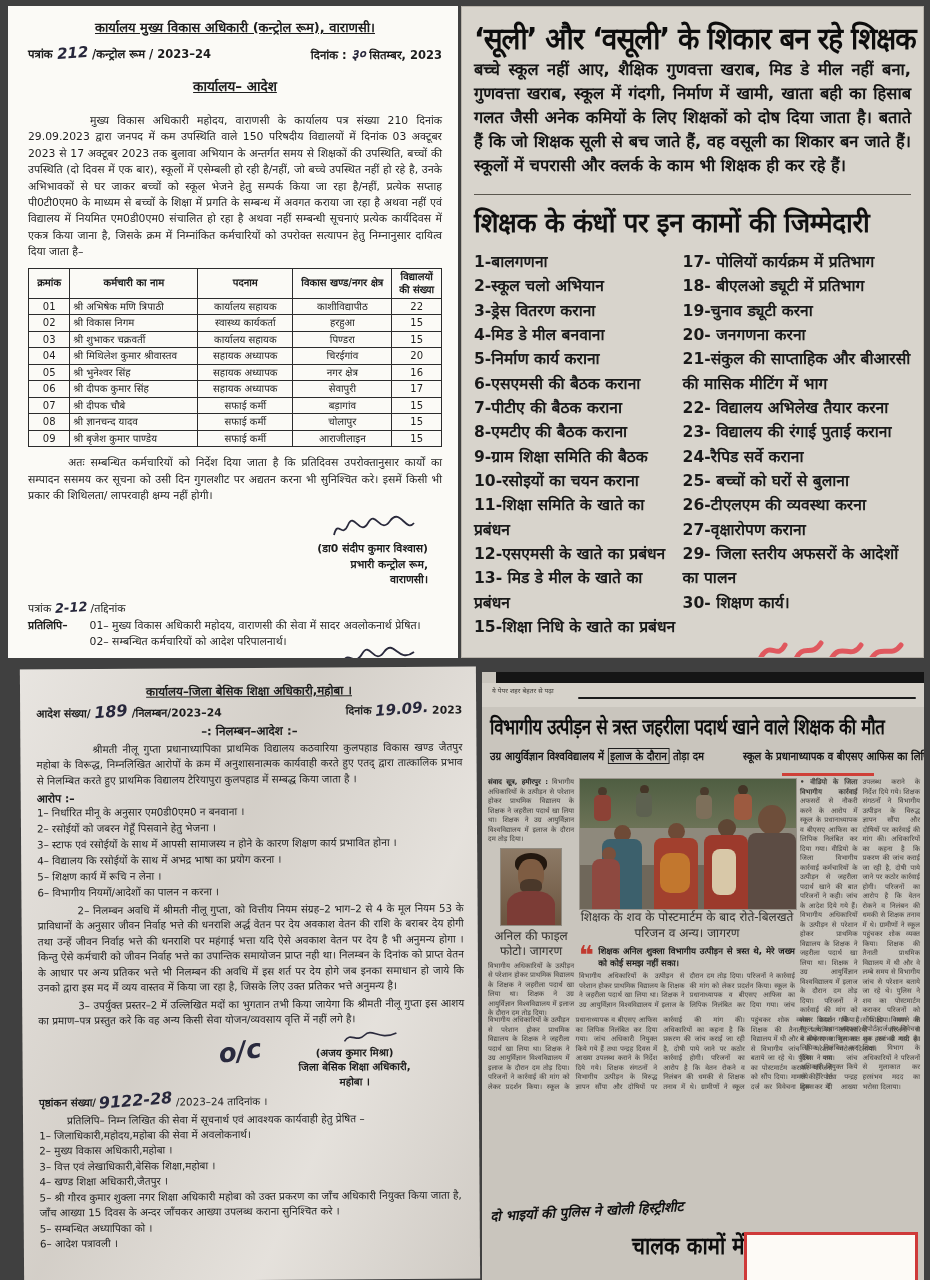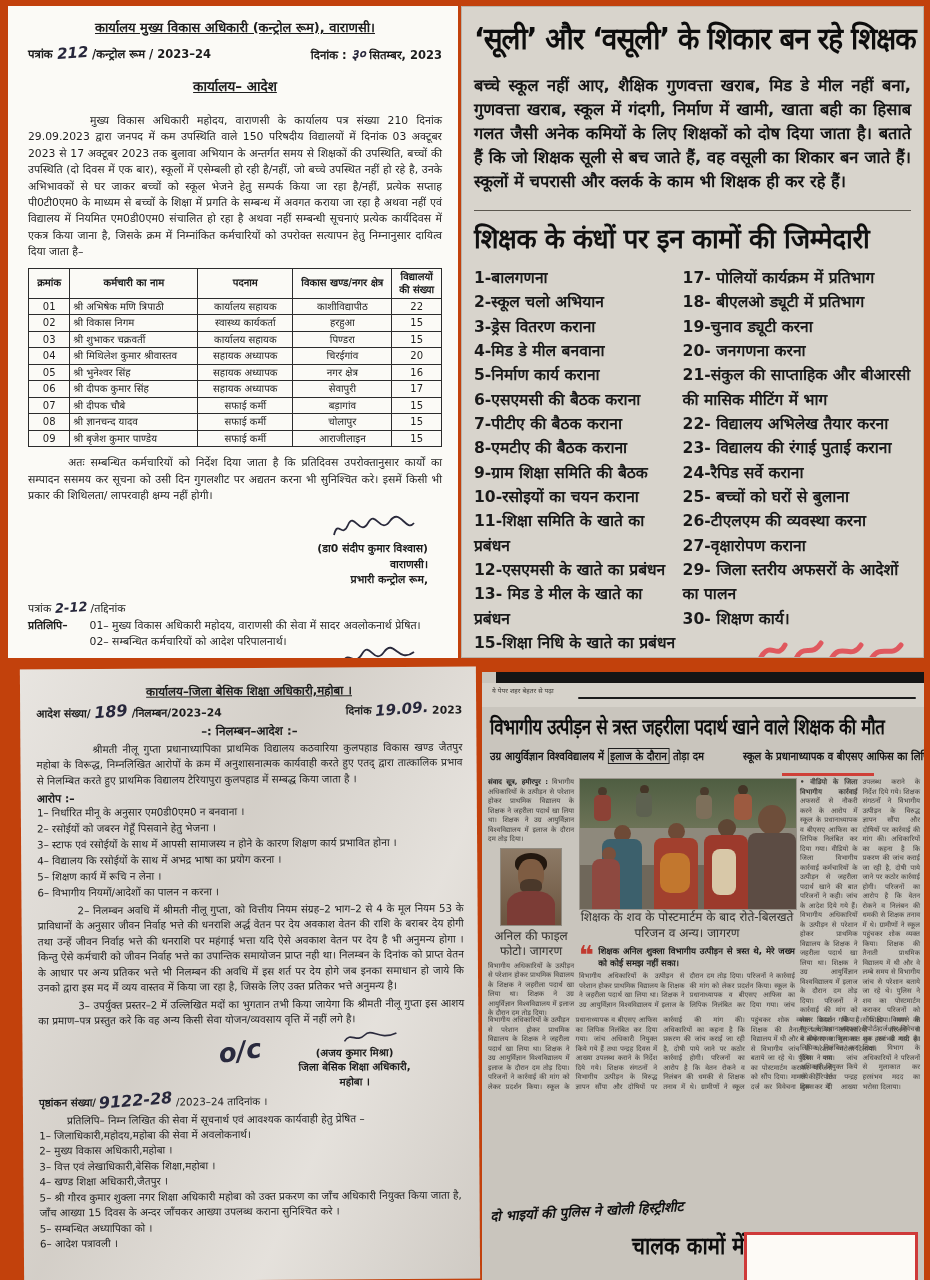--- a/index.html
+++ b/index.html
@@ -1,16 +1,16 @@
 <!DOCTYPE html>
 <html lang="hi"><head>
 <meta charset="utf-8">
 <style>
   html,body{margin:0;padding:0;background:#8a1f26;}
-  #frame{position:relative;width:930px;height:1280px;background:#c2410c;overflow:hidden;
+  #frame{position:relative;width:930px;height:1280px;background:#404040;overflow:hidden;
          font-family:"DejaVu Sans",sans-serif;color:#1d1d1d;}
   .panel{position:absolute;overflow:hidden;}
   
   #doc1{left:8px;top:6px;width:450px;height:652px;background:#fbfaf6;padding:12px 16px 0 20px;box-sizing:border-box;}
   #doc1 .title{text-align:center;font-weight:bold;font-size:13px;text-decoration:underline;}
   .refrow{display:flex;justify-content:space-between;font-size:11.5px;font-weight:bold;margin-top:8px;}
   .hw{display:inline-block;font-style:italic;font-weight:bold;color:#27273b;transform:rotate(-4deg);}
   #doc1 .order-head{text-align:center;font-weight:bold;font-size:13.5px;text-decoration:underline;margin-top:14px;}
   .bodytxt{font-size:10.8px;line-height:1.52;text-align:justify;margin-top:18px;}
   .indent{text-indent:62px;}
@@ -20,21 +20,21 @@
   #doc1 td{text-align:left;border-radius:8px;}
   #doc1 td:nth-child(1),#doc1 td:nth-child(5){text-align:center;}
   #doc1 td:nth-child(3),#doc1 td:nth-child(4){text-align:center;}
   #doc1 col.c1{width:10%}#doc1 col.c2{width:31%}#doc1 col.c3{width:23%}#doc1 col.c4{width:24%}#doc1 col.c5{width:12%}
   .signblock{margin-top:2px;text-align:right;font-size:10.8px;font-weight:bold;line-height:1.45;padding-right:14px;}
   .squig{display:block;margin-left:auto;margin-right:10px;}
   .foot{font-size:10.8px;margin-top:10px;line-height:1.5;}
   
   #news1{left:461px;top:6px;width:463px;height:652px;background:#d8d4cc;padding:10px 12px;box-sizing:border-box;border:1px solid #b9b4ab;}
   #news1 .headline{font-size:30px;font-weight:800;letter-spacing:-1px;white-space:nowrap;transform:scaleX(.93);transform-origin:left;color:#0d0d0d;}
-  #news1 .intro{font-size:16.4px;font-weight:700;line-height:1.46;text-align:justify;margin-top:16px;color:#141414;}
+  #news1 .intro{font-size:16.4px;font-weight:700;line-height:1.46;text-align:justify;margin-top:0;color:#141414;}
   #news1 .rule{border-top:1.5px solid #5a564e;margin:12px 0 8px 0;}
   #news1 .section{font-size:27px;font-weight:800;letter-spacing:-.5px;white-space:nowrap;transform:scaleX(.97);transform-origin:left;margin:4px 0 10px 0;color:#101010;}
   #news1 .cols{display:flex;gap:6px;}
   #news1 .lcol{width:47%;} #news1 .rcol{width:53%;}
   #news1 .li{font-size:15.6px;font-weight:700;line-height:1.56;color:#1a1a1a;white-space:normal;}
   #news1 .scrawl{position:absolute;right:18px;bottom:-6px;}
   
   #doc2{left:22px;top:668px;width:456px;height:612px;background:#dcd7d0;padding:14px 14px 0 16px;box-sizing:border-box;transform:rotate(-.4deg);
         background-image:linear-gradient(115deg,rgba(255,255,255,.35) 0%,rgba(0,0,0,.04) 40%,rgba(255,255,255,.25) 70%,rgba(0,0,0,.06) 100%);}
   #doc2 .title{text-align:center;font-weight:bold;font-size:11.8px;text-decoration:underline;}
@@ -187,22 +187,22 @@
           <td>15</td>
         </tr>
         </tbody>
     </table>
     <p class="bodytxt" style="text-indent:40px;margin-top:8px">अतः सम्बन्धित कर्मचारियों को निर्देश दिया जाता है कि प्रतिदिवस उपरोक्तानुसार कार्यों का सम्पादन ससमय कर सूचना को उसी दिन गुगलशीट पर अद्यतन करना भी सुनिश्चित करे। इसमें किसी भी प्रकार की शिथिलता/ लापरवाही क्षम्य नहीं होगी।</p>
     <div class="signblock">
       <svg class="squig" width="90" height="26" viewBox="0 0 90 26">
           <path d="M6 20 C10 4 14 24 20 10 S32 22 40 8 52 20 62 6 78 18 86 8" fill="none" stroke="#2a2a3c" stroke-width="1.8"></path>
         </svg>
       <div>(डा0 संदीप कुमार विश्वास)</div>
+      <div>प्रभारी कन्ट्रोल रूम,</div>
       <div>वाराणसी।</div>
-      <div>प्रभारी कन्ट्रोल रूम,</div>
     </div>
     <div class="foot">
       <div>
         <span>पत्रांक</span>
         <span class="hw" style="font-size:13px">2-12</span>
         <span>/तद्दिनांक</span>
       </div>
       <div style="display:flex;gap:22px">
         <span style="font-weight:bold">प्रतिलिपि–</span>
         <span style="display:block">

